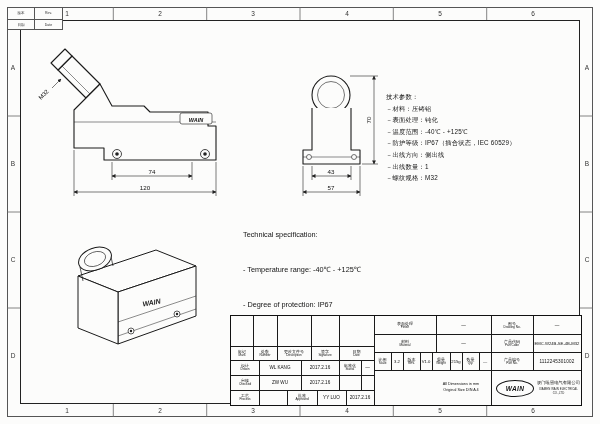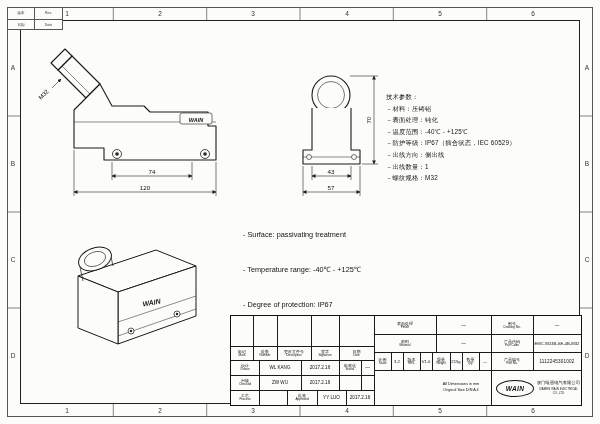--- a/index.html
+++ b/index.html
@@ -170,21 +170,21 @@
     <div>－材料：压铸铝</div>
     <div>－表面处理：钝化</div>
     <div>－温度范围：-40℃ - +125℃</div>
     <div>－防护等级：IP67（插合状态，IEC 60529）</div>
     <div>－出线方向：侧出线</div>
     <div>－出线数量：1</div>
     <div>－螺纹规格：M32</div>
   </div>
 
   <div class="spec-en">
-    <div>- Surface: passivating treatment</div>
+    <div>Technical specification:</div>
     <div>- Temperature range: -40℃ - +125℃</div>
     <div>- Degree of protection: IP67</div>
     
     
     
   </div>
 
   <div class="tb">
 
     <div class="vl" style="left:143px;top:0;height:89px;"></div>

